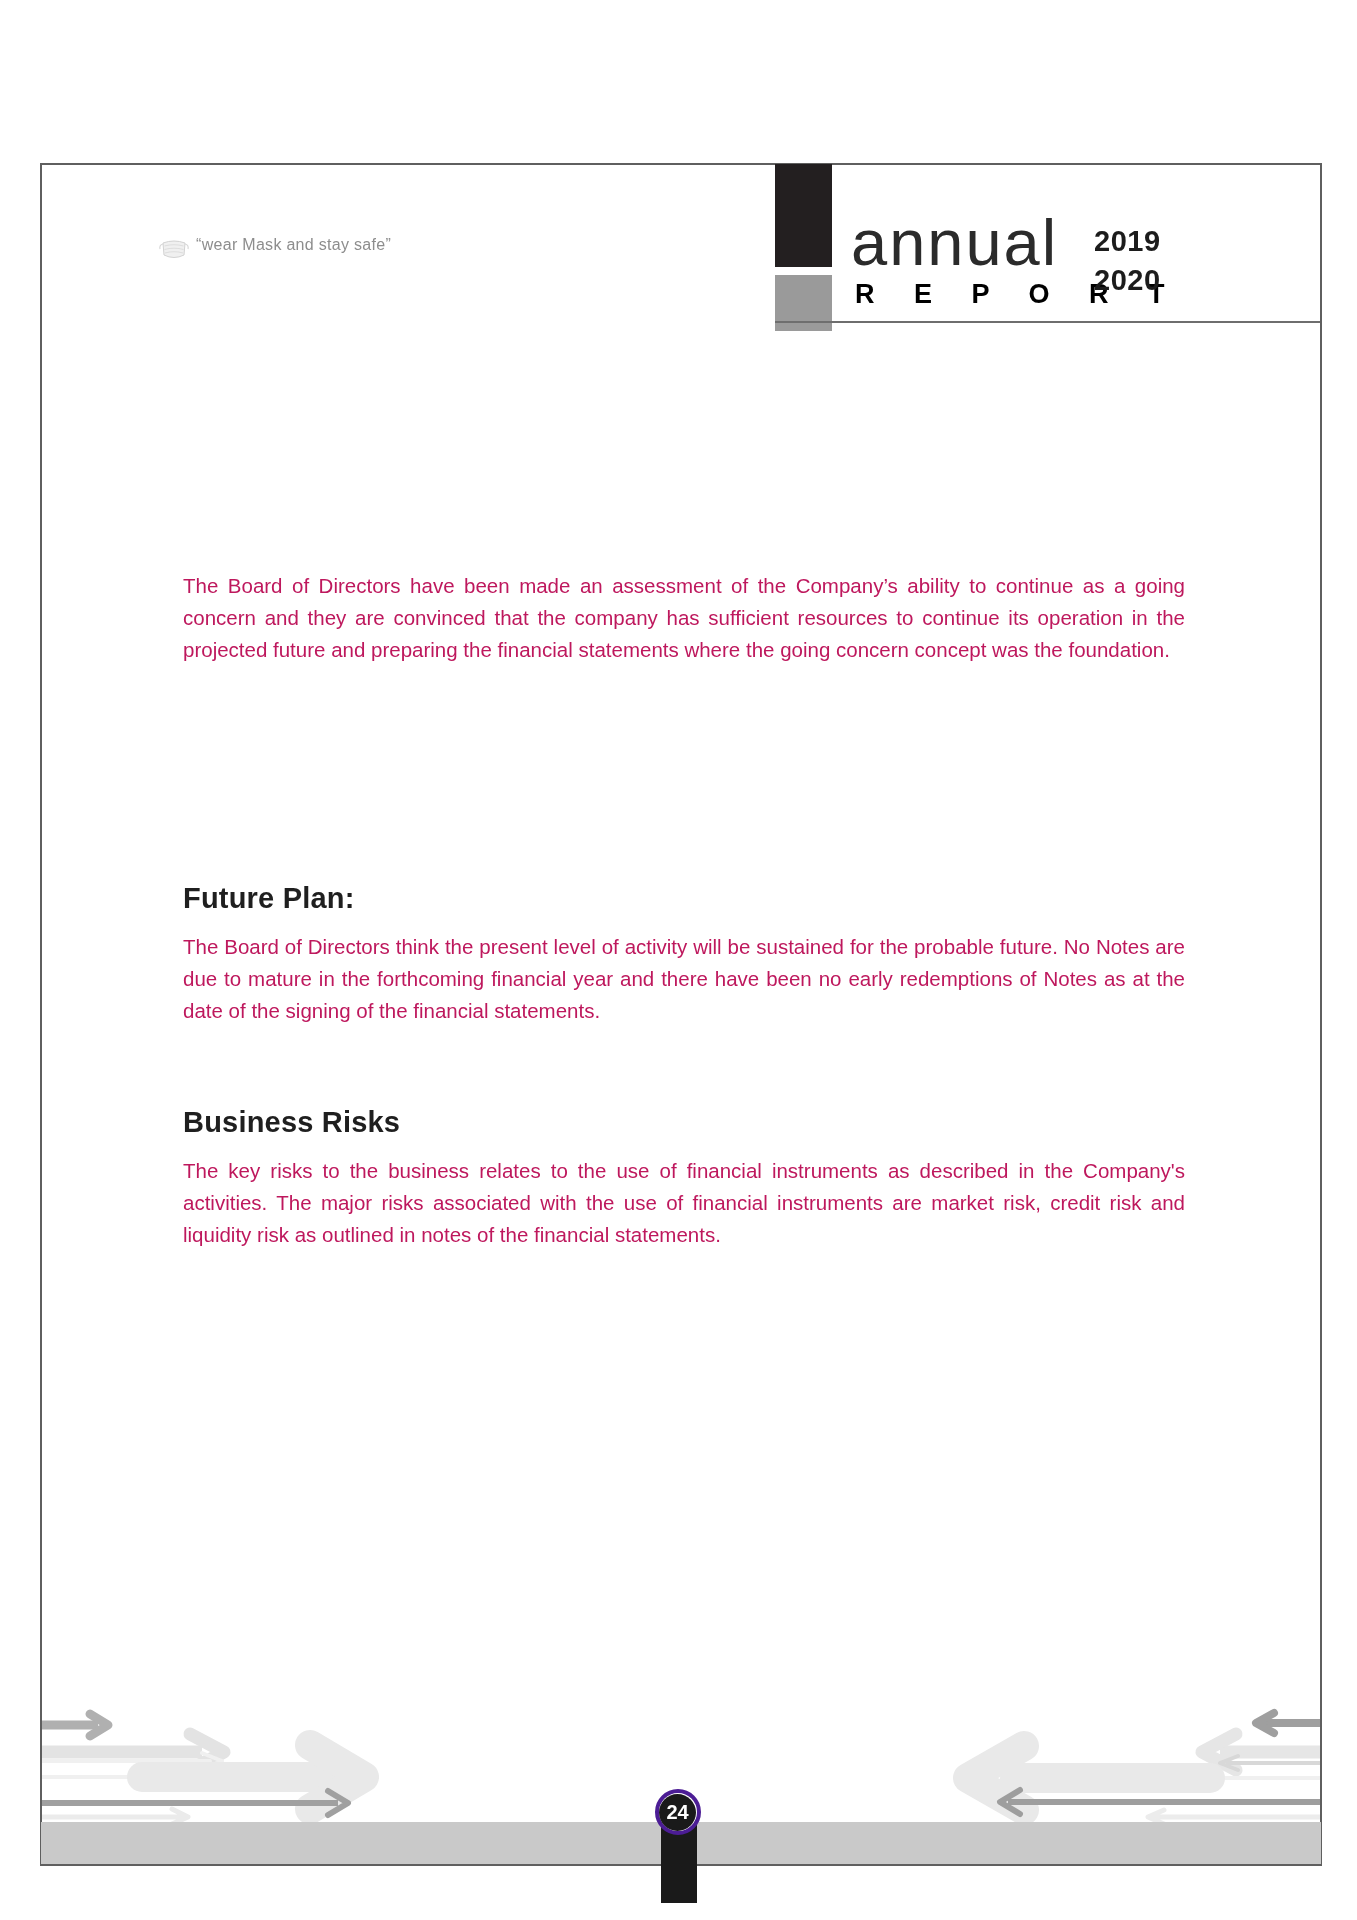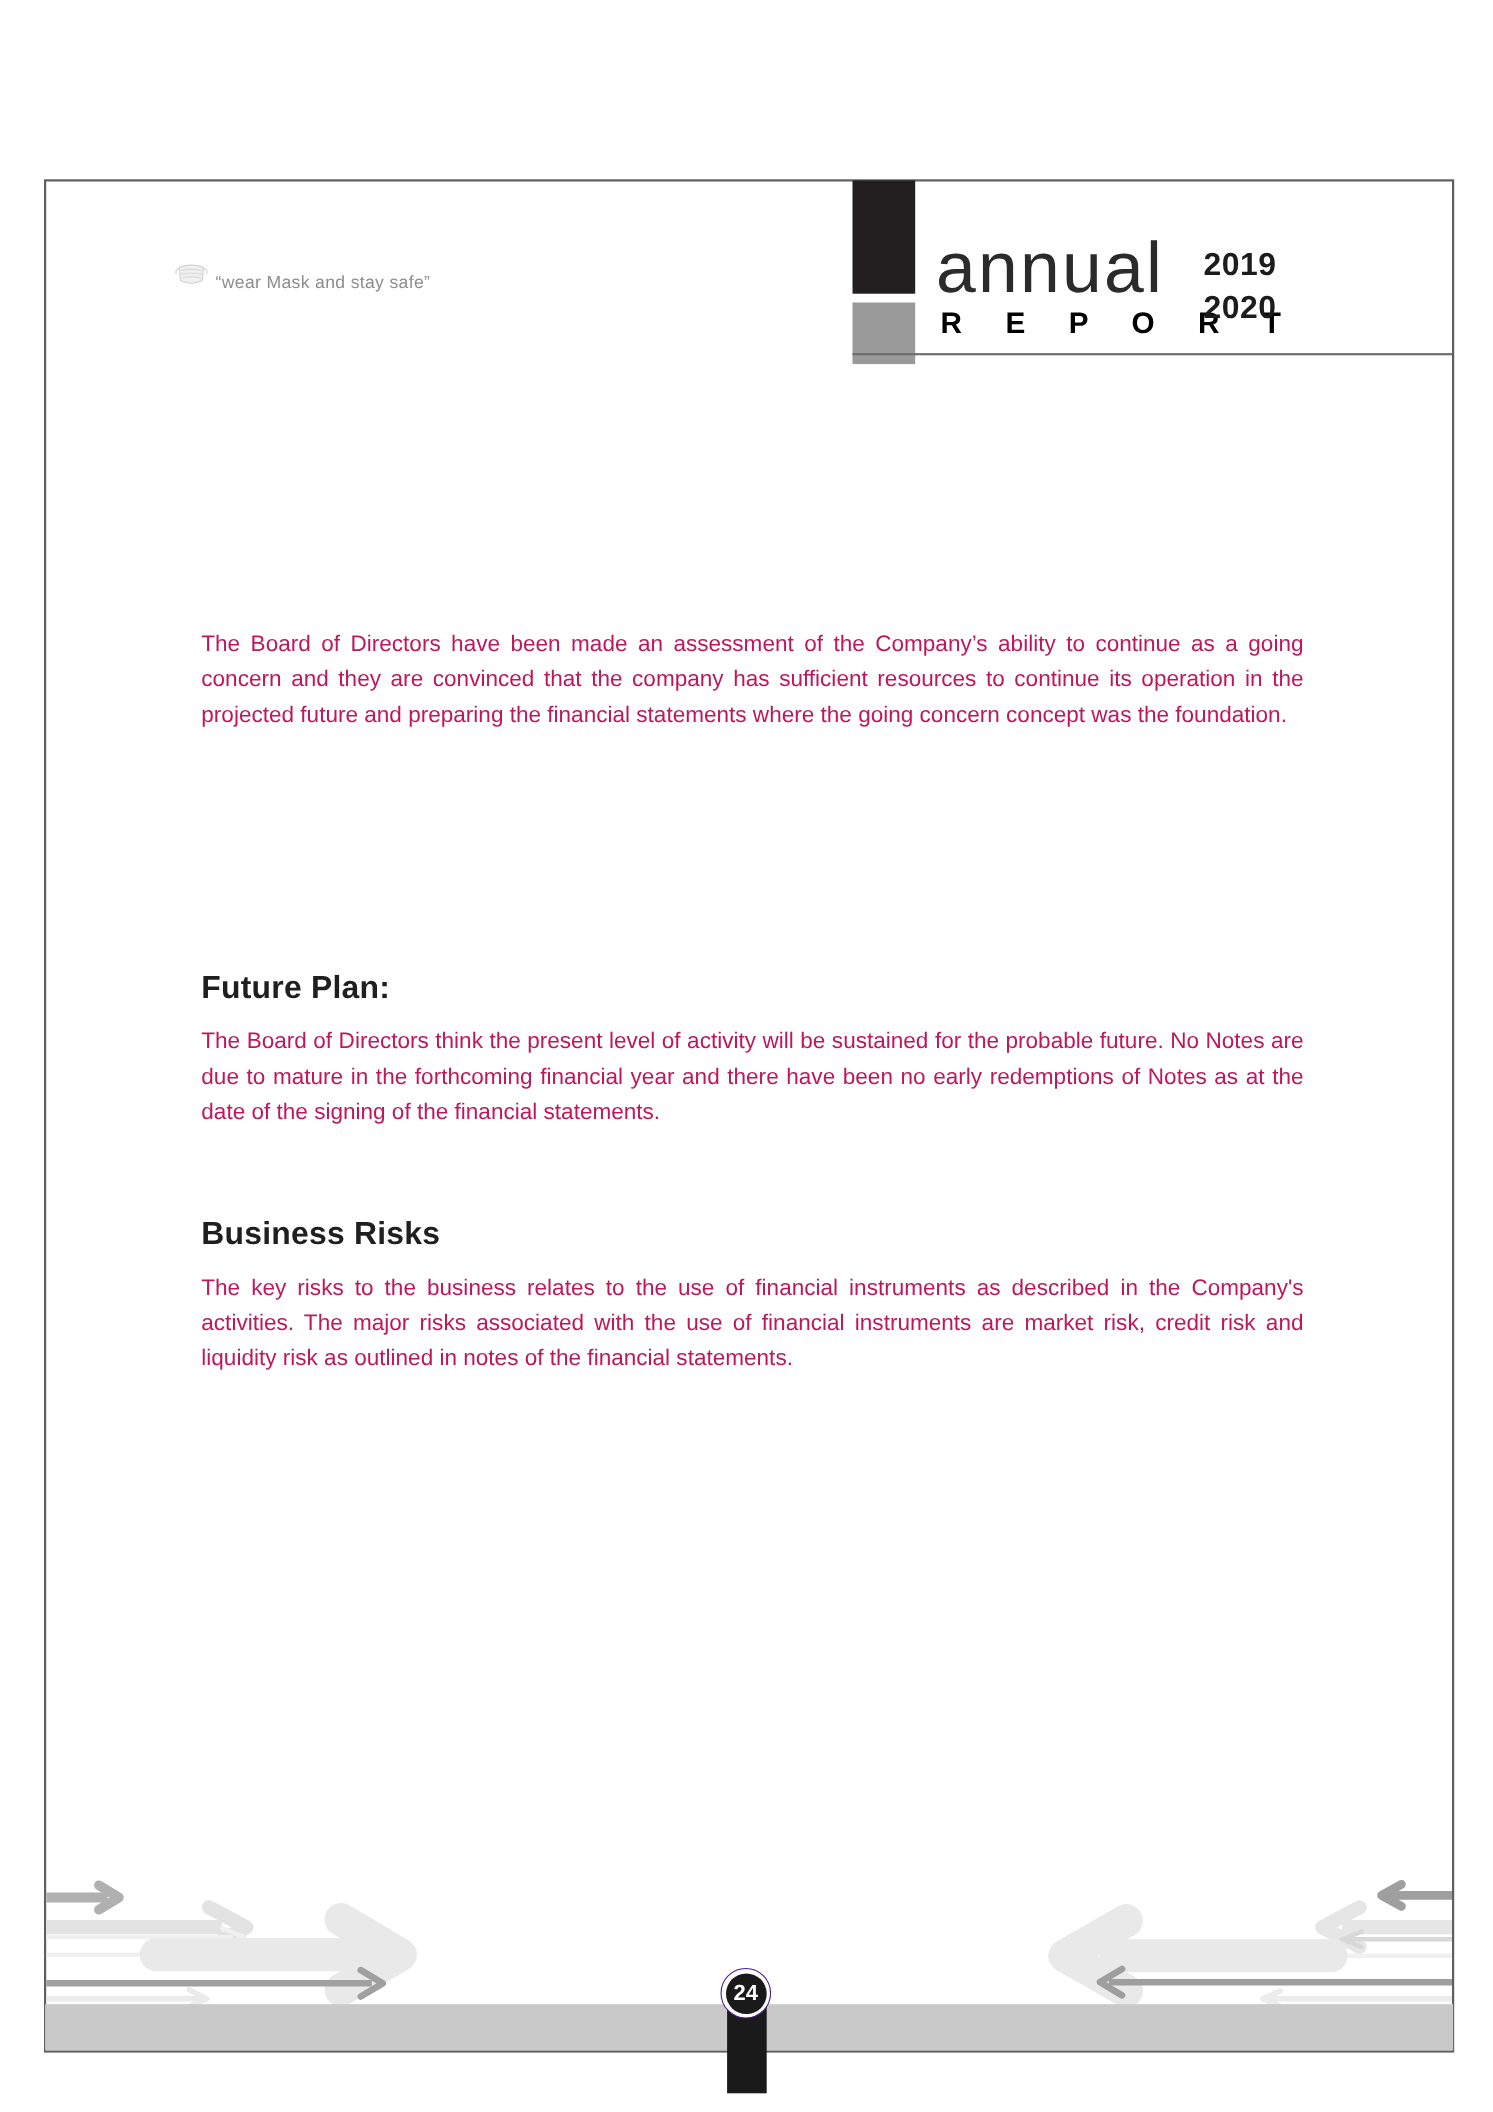--- a/index.html
+++ b/index.html
@@ -40,21 +40,21 @@
     font-size:29px; font-weight:700; line-height:39px;
     color:#1c1c1c; letter-spacing:0.5px;
   }
   .header-underline {
     position:absolute; left:775px; top:321px;
     width:545px; height:2px; background:#6e6e6e;
   }
   
   .tagline-row {
     position:absolute; left:158px; top:236px;
-    display:flex; align-items:flex-end; gap:6px;
+    display:flex; align-items:flex-start; gap:6px;
   }
   .tagline-text {
     font-size:16px; color:#8d8d8d; letter-spacing:0.3px;
   }
   
   .section { position:absolute; left:183px; width:1002px; }
   .section-1 { top:570px; }
   .section-2 { top:853px;margin-top:28px; }
   .section-3 { top:1105px; }
   .section h2 {
@@ -70,22 +70,22 @@
     position:absolute; left:41px; top:1822px;
     width:1280px; height:42px; background:#c9c9c9;
   }
   .footer-tab {
     position:absolute; left:661px; top:1822px;
     width:36px; height:81px; background:#1a1a1a;
   }
   .page-badge {
     position:absolute; left:655px; top:1789px;
     width:46px; height:46px; border-radius:50%;
-    background:#ffffff; border:1px solid #4c1d95;
-    display:flex; align-items:center; justify-content:center;
+    background:#ffffff; border:4px solid #4c1d95;
+    display:flex; align-items:center; 
   }
   .page-badge-inner {
     width:37px; height:37px; border-radius:50%;
     background:#1a1a1a; color:#ffffff;
     font-size:20px; font-weight:700;
     display:flex; align-items:center; justify-content:center;
   }
   .arrows-left  { position:absolute; left:42px;  top:1688px; }
   .arrows-right { position:absolute; left:780px; top:1688px; }
 </style>

